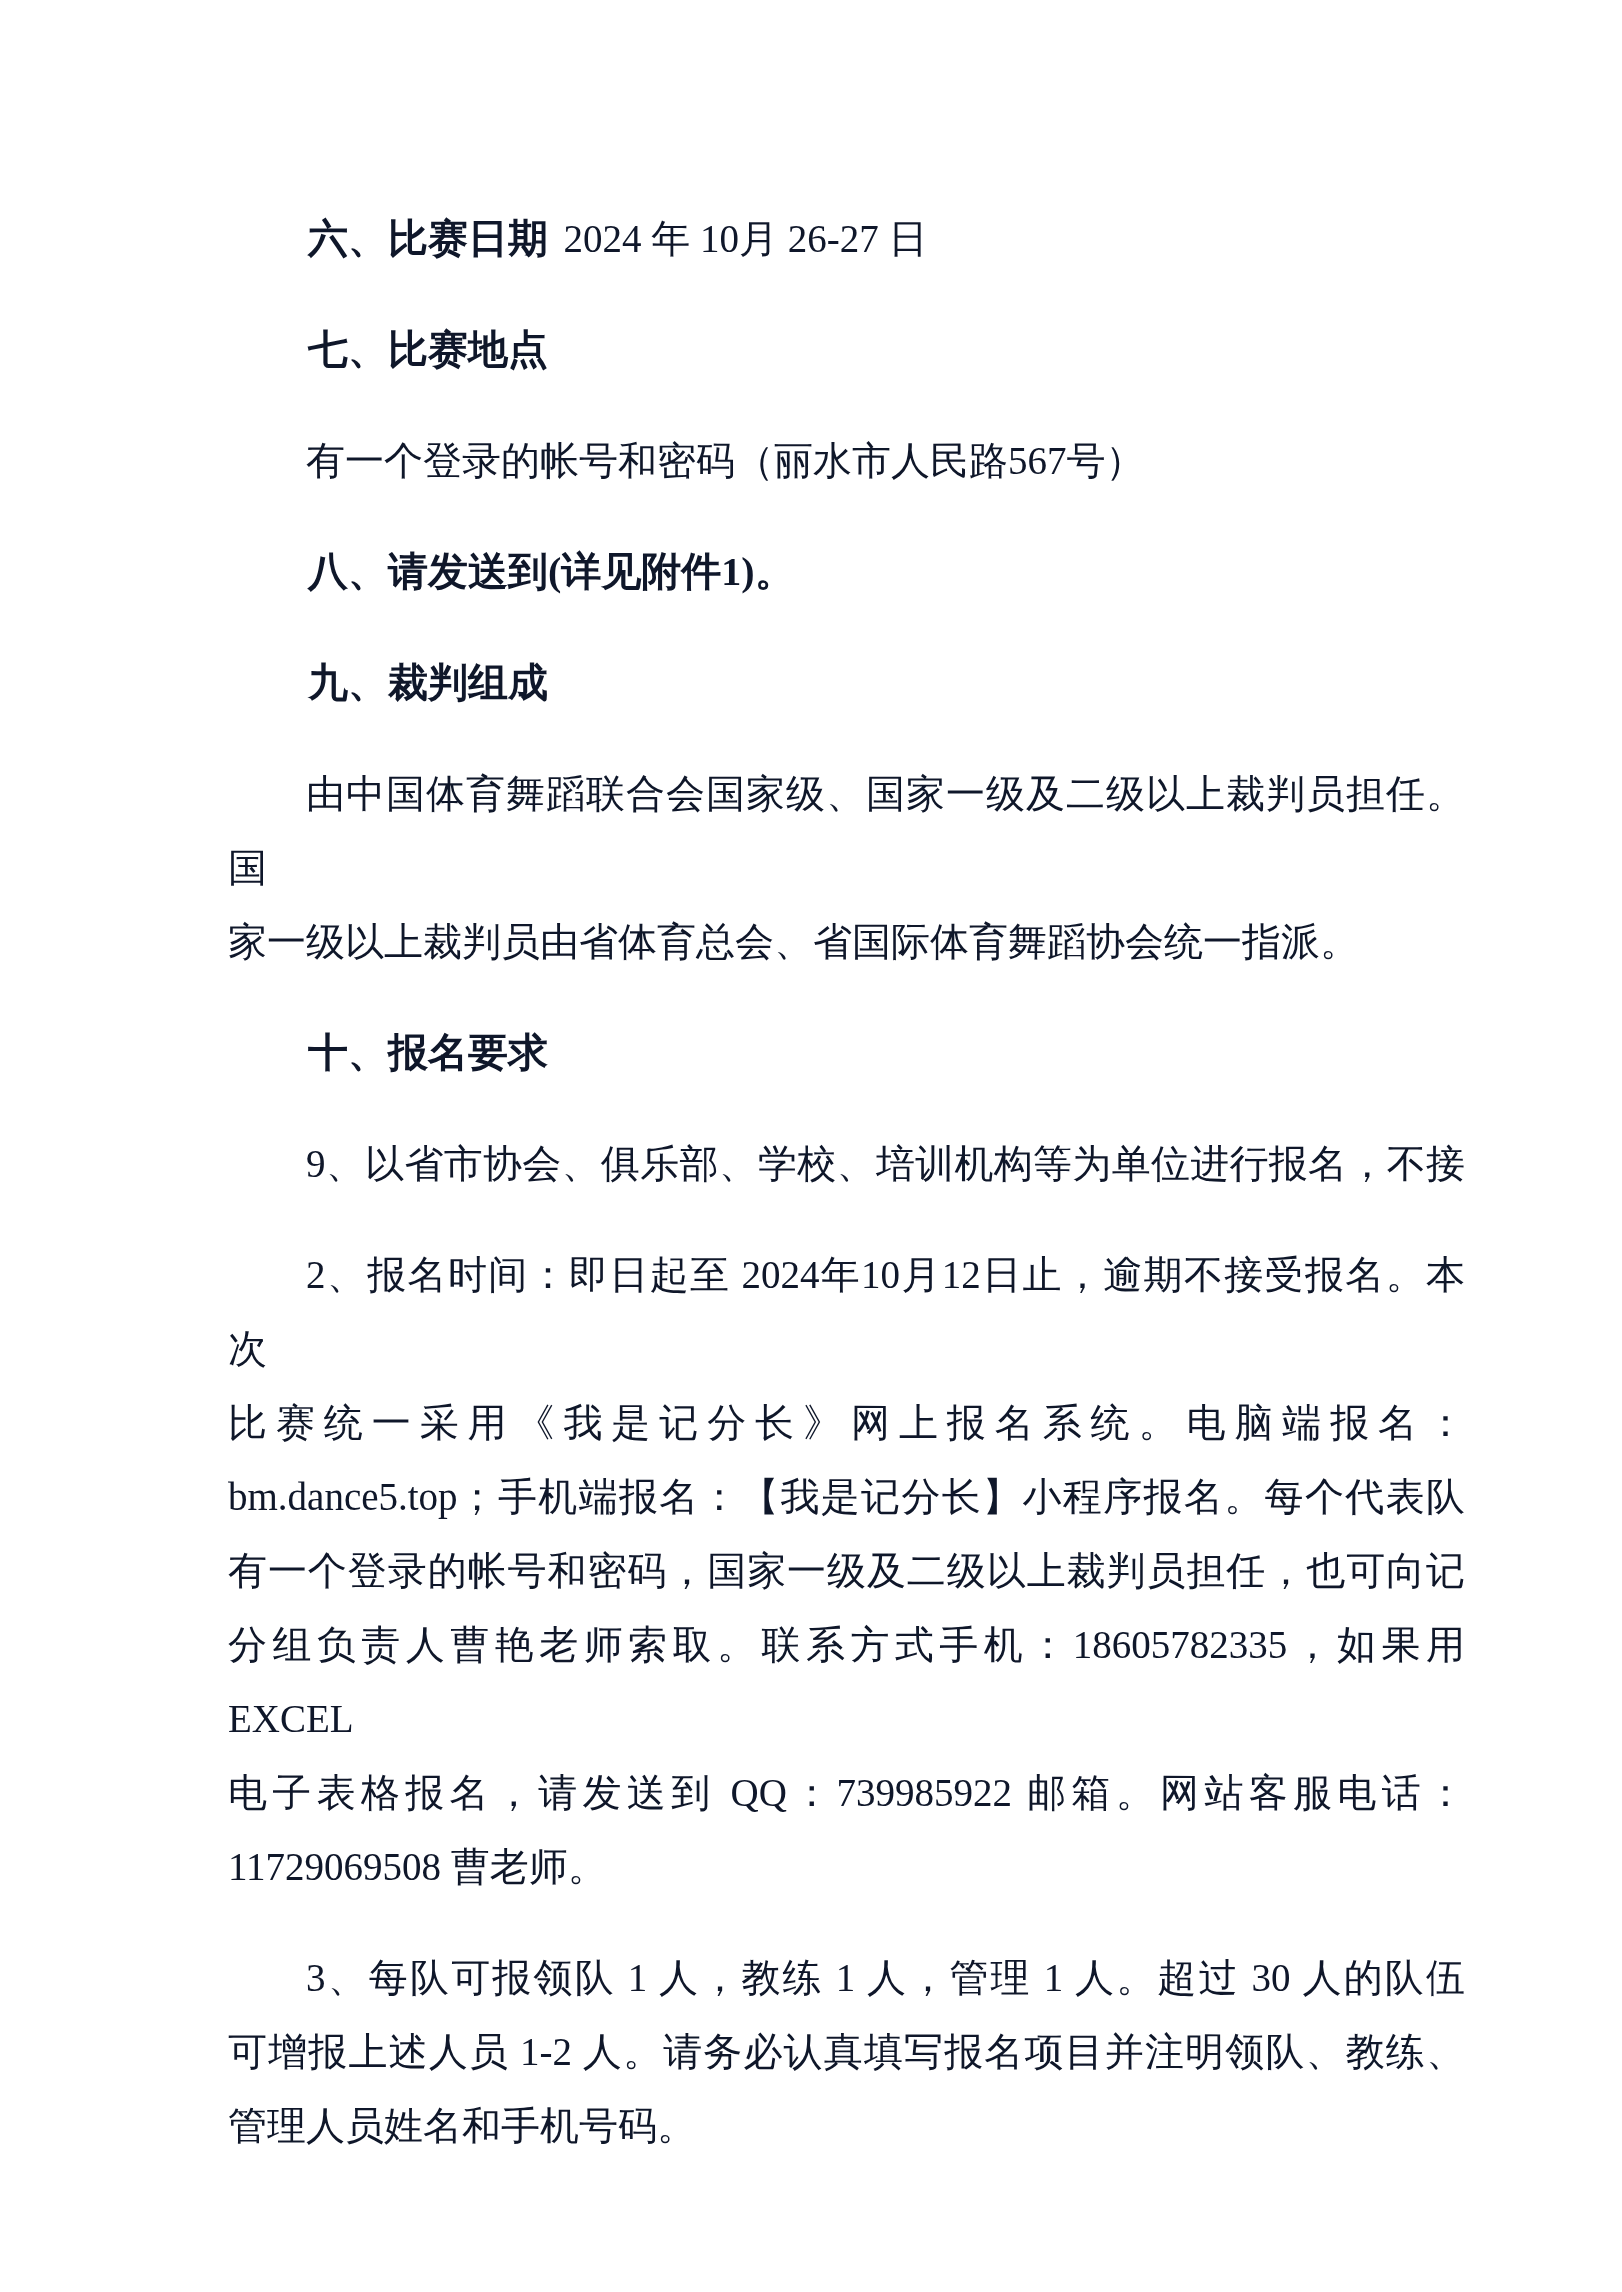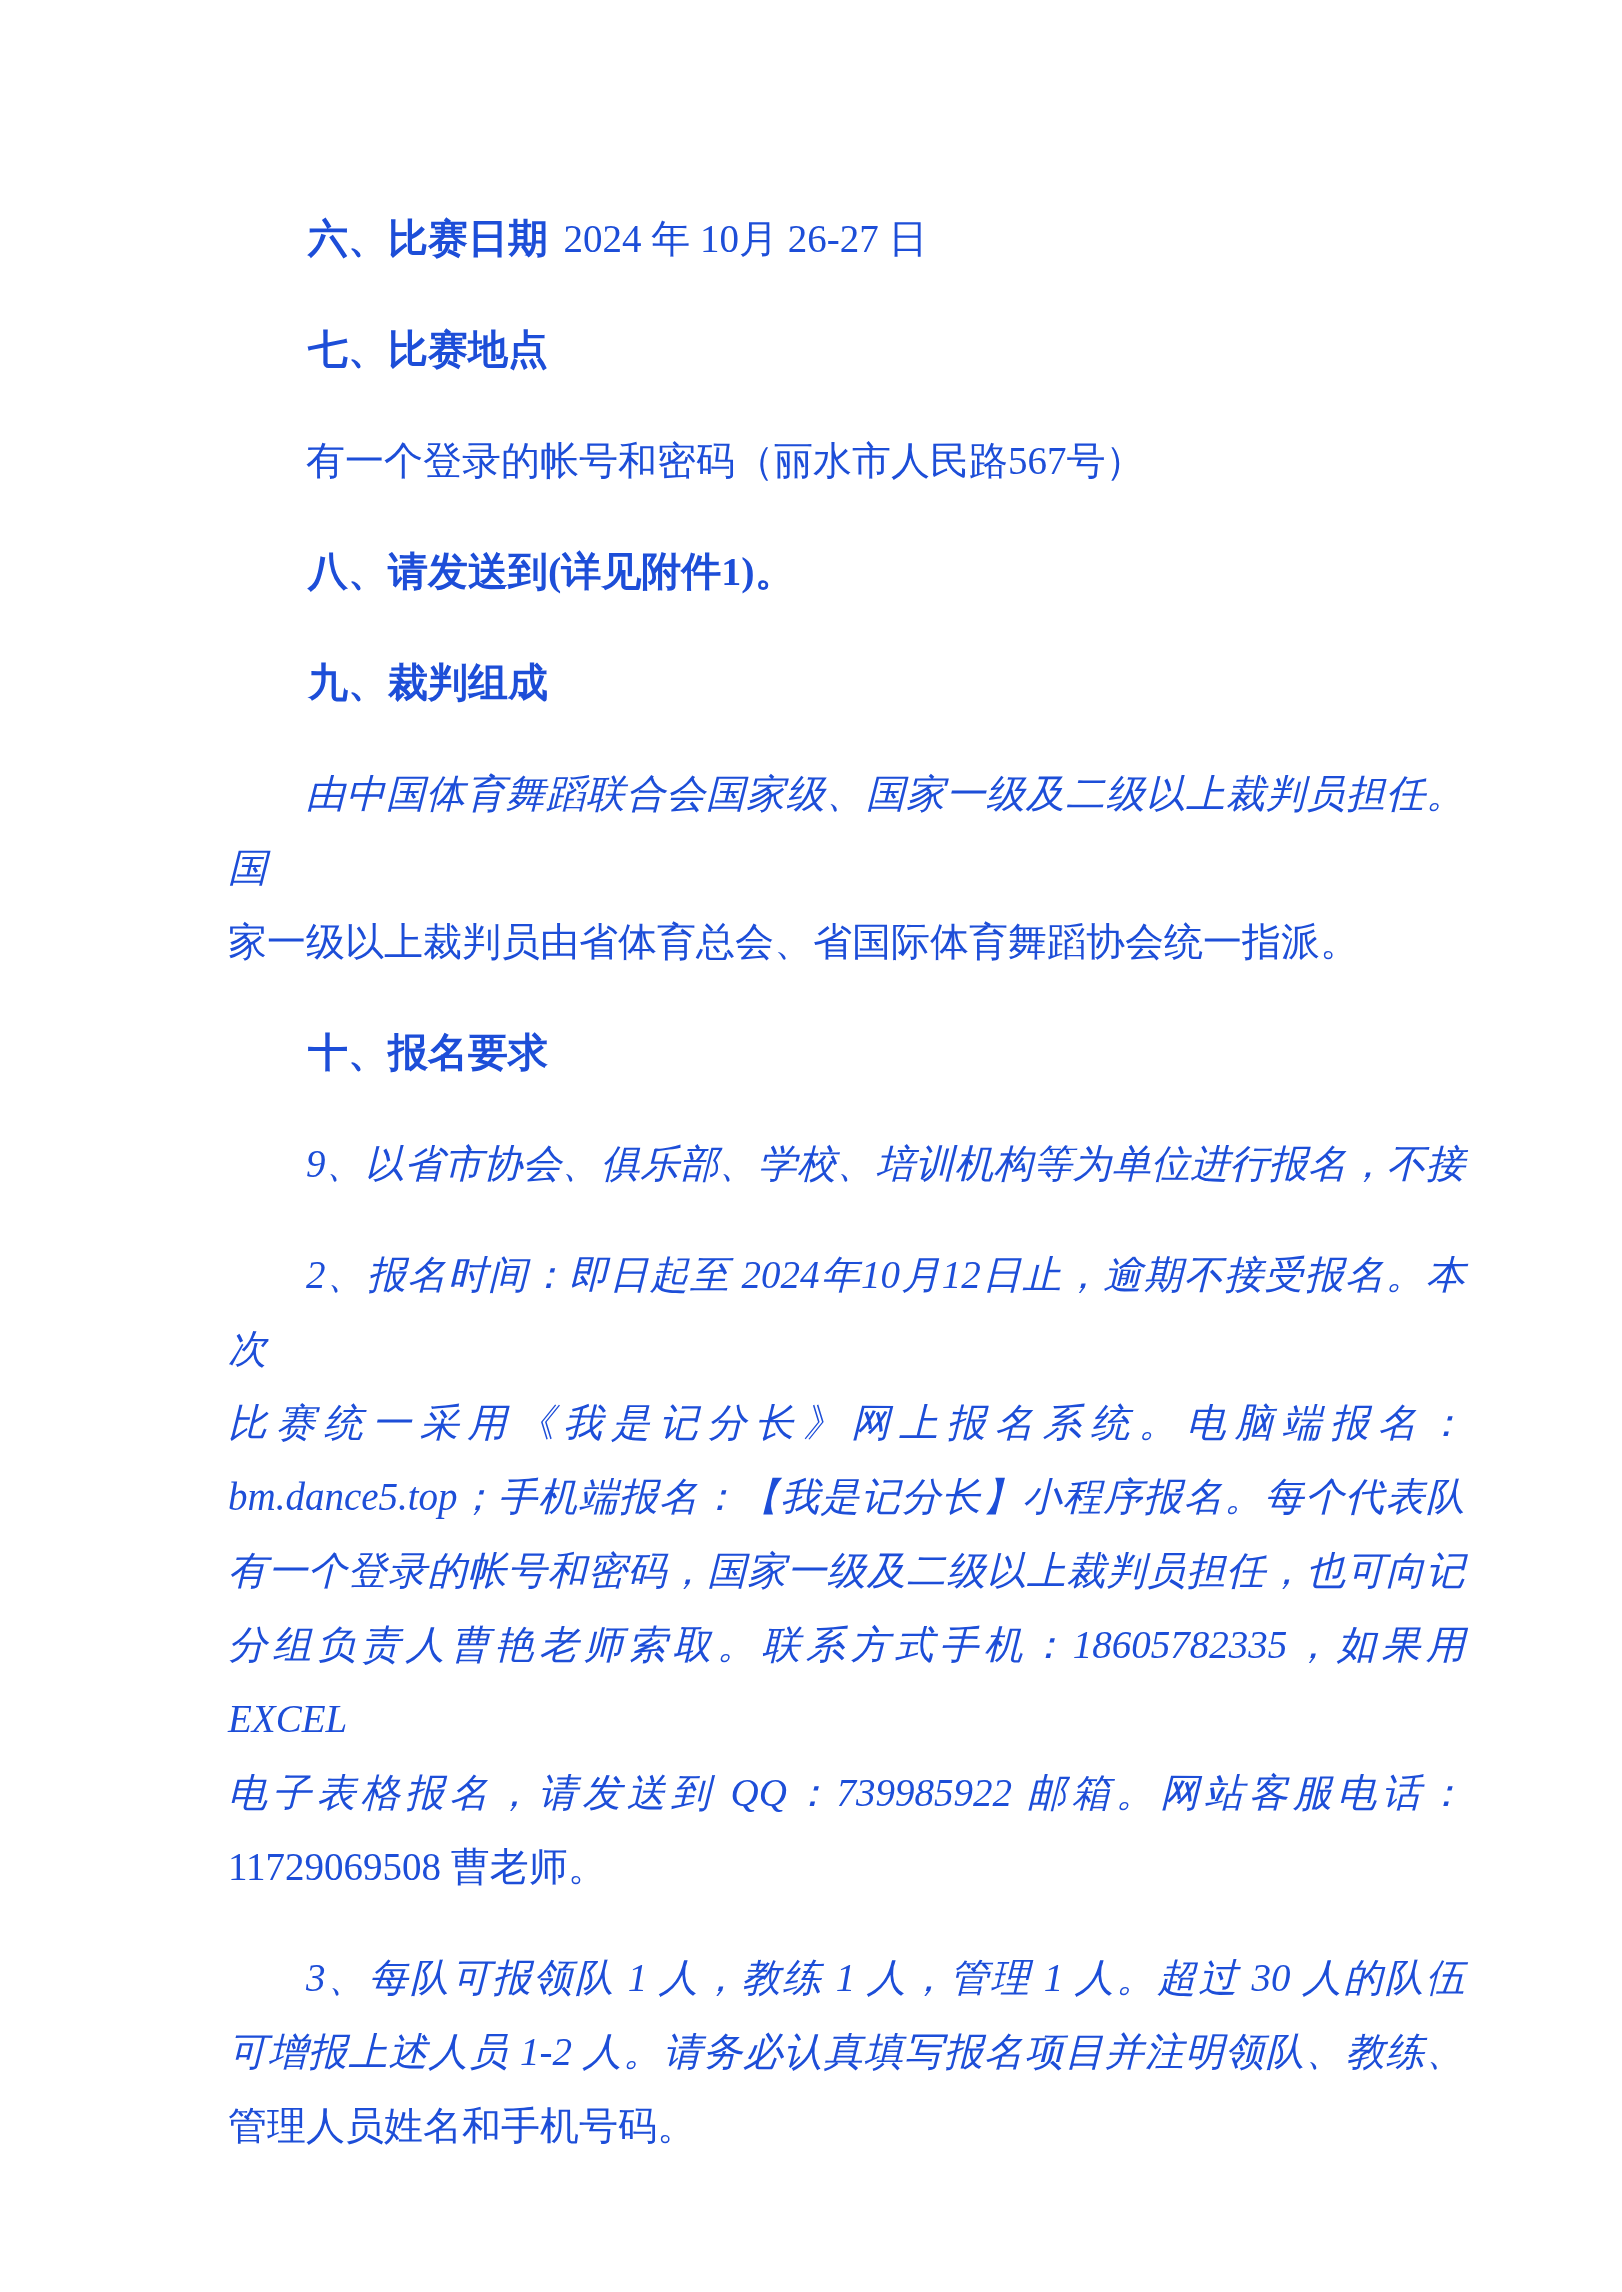--- a/index.html
+++ b/index.html
@@ -5,21 +5,21 @@
   html, body {
     margin: 0;
     padding: 0;
     background: #ffffff;
   }
   .page {
     position: relative;
     width: 1622px;
     height: 2293px;
     background: #ffffff;
-    color: #1d4ed8;
+    color: #0f172a;
     font-family: "Liberation Serif", "DejaVu Serif", serif;
     overflow: hidden;
   }
   .content {
     position: absolute;
     top: 202px;
     left: 228px;
     width: 1237px;
   }
   .block {
@@ -28,21 +28,20 @@
   .ln {
     font-size: 39px;
     line-height: 74px;
     text-align: justify;
     text-align-last: left;
     white-space: normal;
   }
   .fill {
     text-align-last: justify;
     text-justify: inter-character;
-    font-style: italic;
   }
   .ind {
     text-indent: 2em;
   }
   .hd {
     font-weight: 700;
     font-size: 40px;
   }
   .hd .plain {
     font-weight: 400;

